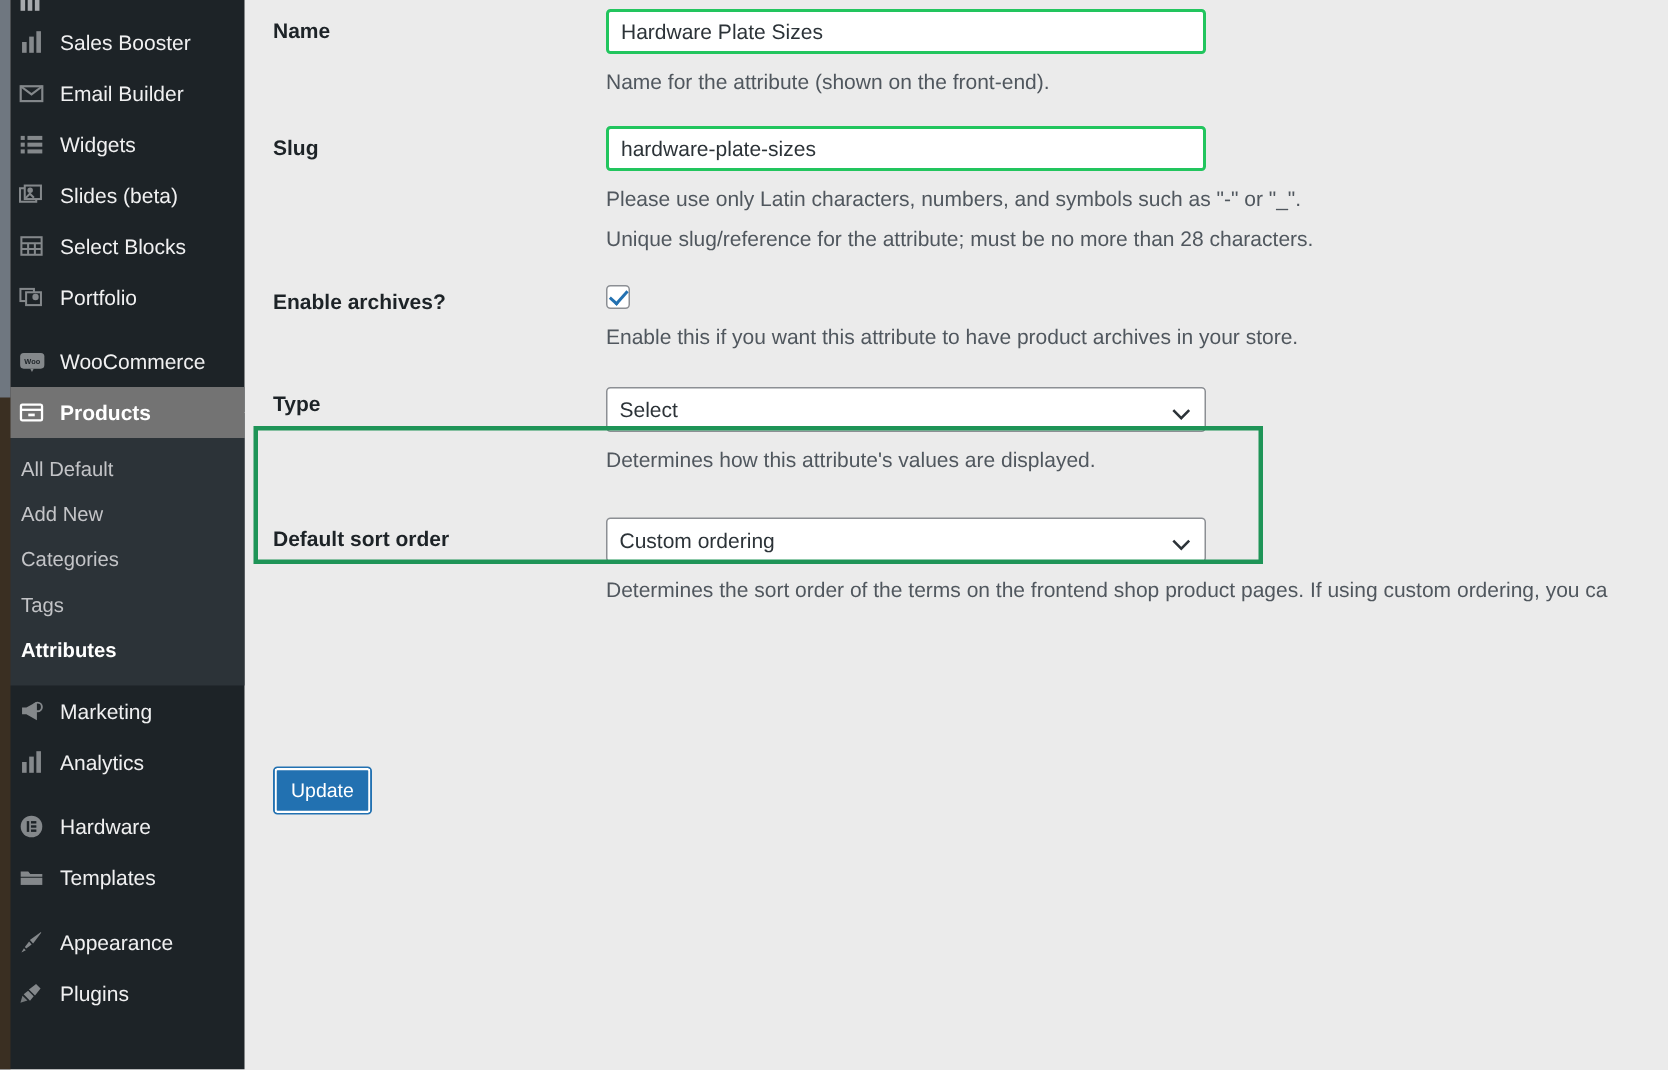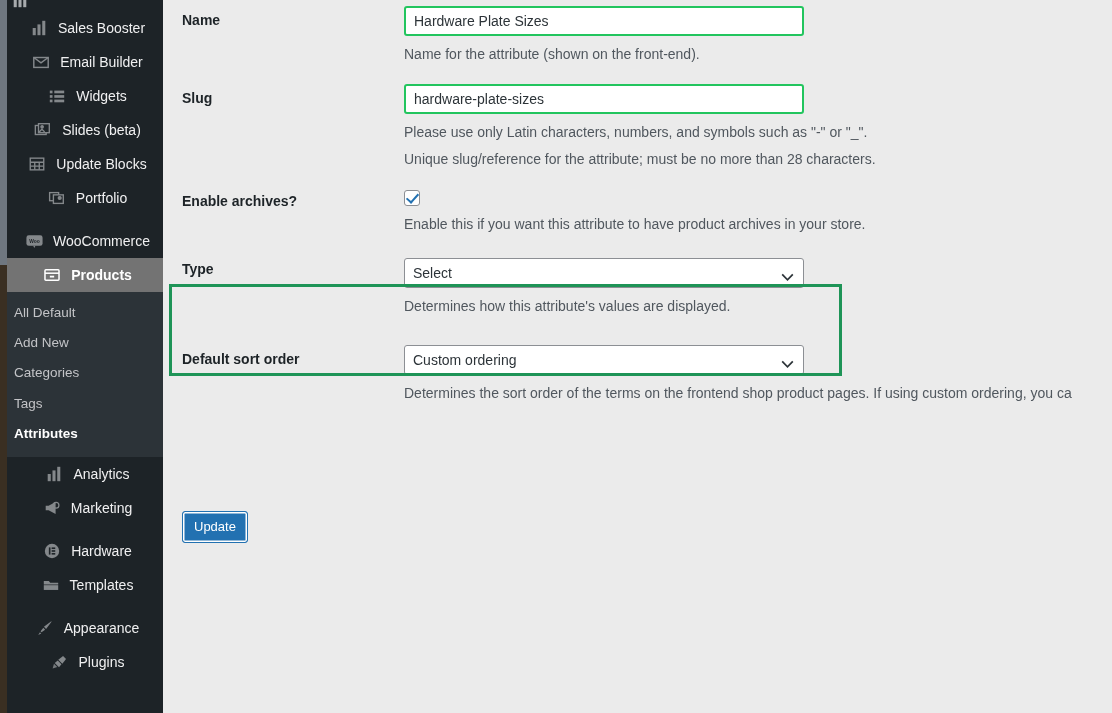--- a/index.html
+++ b/index.html
@@ -45,21 +45,20 @@
   .menu-item {
     position: relative;
     display: flex;
     align-items: center;
     height: 34px;
     padding-left: 11px;
     color: #f0f0f1;
     font-size: 14px;
     line-height: 1;
     white-space: nowrap;
-    justify-content: center;
   }
   .menu-item .m-ico {
     width: 20px;
     height: 20px;
     margin-right: 9px;
     display: flex;
     align-items: center;
     justify-content: center;
     flex: 0 0 20px;
     opacity: .75;
@@ -301,21 +300,21 @@
       <span>Slides (beta)</span>
     </div>
 
     <div class="menu-item">
       <span class="m-ico">
         <svg width="18" height="18" viewBox="0 0 20 20" fill="none" stroke="#a7aaad" stroke-width="1.5">
             <rect x="2.5" y="3.5" width="15" height="13"></rect>
             <path d="M2.5 8h15M2.5 12.3h15M7.5 8v8.5M12.5 8v8.5"></path>
           </svg>
       </span>
-      <span>Update Blocks</span>
+      <span>Select Blocks</span>
     </div>
 
     <div class="menu-item">
       <span class="m-ico">
         <svg width="18" height="18" viewBox="0 0 20 20" fill="none" stroke="#a7aaad" stroke-width="1.5">
             <rect x="1.8" y="4" width="10" height="9"></rect>
             <rect x="6" y="6.5" width="11" height="9.5" fill="#1d2327"></rect>
             <circle cx="13" cy="10" r="1.6" fill="#a7aaad"></circle>
           </svg>
       </span>
@@ -350,36 +349,36 @@
       <a class="sub-item">All Default</a>
       <a class="sub-item">Add New</a>
       <a class="sub-item">Categories</a>
       <a class="sub-item">Tags</a>
       <a class="sub-item active">Attributes</a>
     </div>
 
     <div class="menu-item">
       <span class="m-ico">
         <svg width="18" height="18" viewBox="0 0 20 20" fill="#a7aaad">
+            <path d="M3 7.5h3.2L14 3.2v13.6L6.2 12.5H3z"></path>
+            <circle cx="14.5" cy="7" r="3.2" fill="none" stroke="#a7aaad" stroke-width="1.4"></circle>
+          </svg>
+      </span>
+      <span>Marketing</span>
+    </div>
+
+    <div class="menu-item">
+      <span class="m-ico">
+        <svg width="18" height="18" viewBox="0 0 20 20" fill="#a7aaad">
             <rect x="3" y="10" width="3.4" height="8"></rect>
             <rect x="8.3" y="6" width="3.4" height="12"></rect>
             <rect x="13.6" y="2" width="3.4" height="16"></rect>
           </svg>
       </span>
       <span>Analytics</span>
-    </div>
-
-    <div class="menu-item">
-      <span class="m-ico">
-        <svg width="18" height="18" viewBox="0 0 20 20" fill="#a7aaad">
-            <path d="M3 7.5h3.2L14 3.2v13.6L6.2 12.5H3z"></path>
-            <circle cx="14.5" cy="7" r="3.2" fill="none" stroke="#a7aaad" stroke-width="1.4"></circle>
-          </svg>
-      </span>
-      <span>Marketing</span>
     </div>
 
     <div class="menu-sep"></div>
 
     <div class="menu-item">
       <span class="m-ico">
         <svg width="18" height="18" viewBox="0 0 20 20">
             <circle cx="10" cy="10" r="8" fill="#a7aaad"></circle>
             <rect x="6.5" y="6" width="1.8" height="8" fill="#1d2327"></rect>
             <rect x="9.6" y="6" width="4" height="1.8" fill="#1d2327"></rect>

